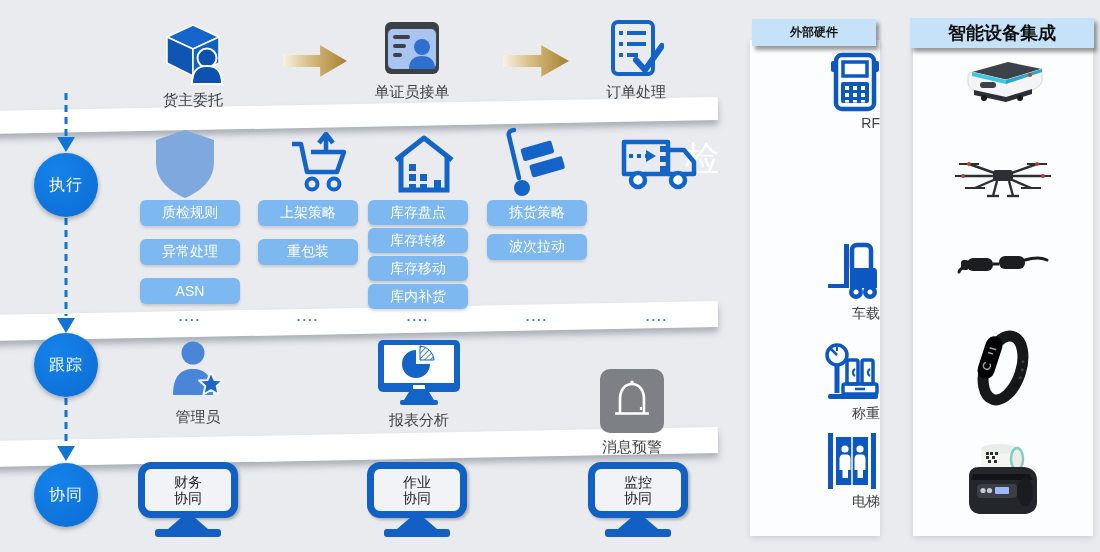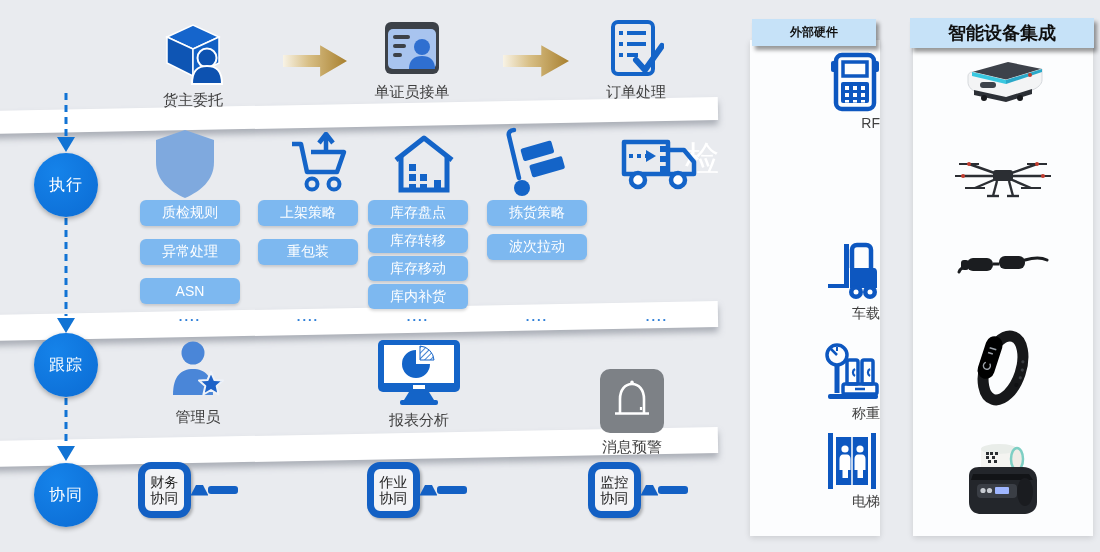--- a/index.html
+++ b/index.html
@@ -39,21 +39,21 @@
   .exec-col.tight .pill { height:25px; }
   .dots { position:absolute; top:309px; width:100px; text-align:center; color:#2e7fd8;
     font-weight:bold; font-size:13px; letter-spacing:2px; z-index:6; }
 
   
   .track-item { position:absolute; display:flex; flex-direction:column; align-items:center; z-index:5; }
   .bell-box { width:64px; height:64px; background:#7d8186; border-radius:10px;
     display:flex; align-items:center; justify-content:center; }
 
   
-  .monitor { position:absolute; top:462px; width:100px; display:flex; align-items:center; z-index:5; }
+  .monitor { position:absolute; top:462px; width:100px; display:flex; flex-direction:column; align-items:center; z-index:5; }
   .monitor .screen { width:100px; height:56px; border:7px solid #1360c4; border-radius:13px;
     background:#f2f3f6; display:flex; flex-direction:column; align-items:center; justify-content:center;
     box-shadow:2px 2px 3px rgba(0,0,0,.25); }
   .monitor .screen span { display:block; font-size:14px; line-height:16px; color:#222; }
   .monitor .neck { width:40px; height:11px; background:#1360c4;
     clip-path:polygon(32% 0,68% 0,100% 100%,0 100%); }
   .monitor .foot { width:66px; height:8px; background:#1360c4; border-radius:3px; }
 
   
   .panel-card { position:absolute; background:#fcfdfe; box-shadow:0 2px 6px rgba(0,0,0,.13); z-index:2; }

